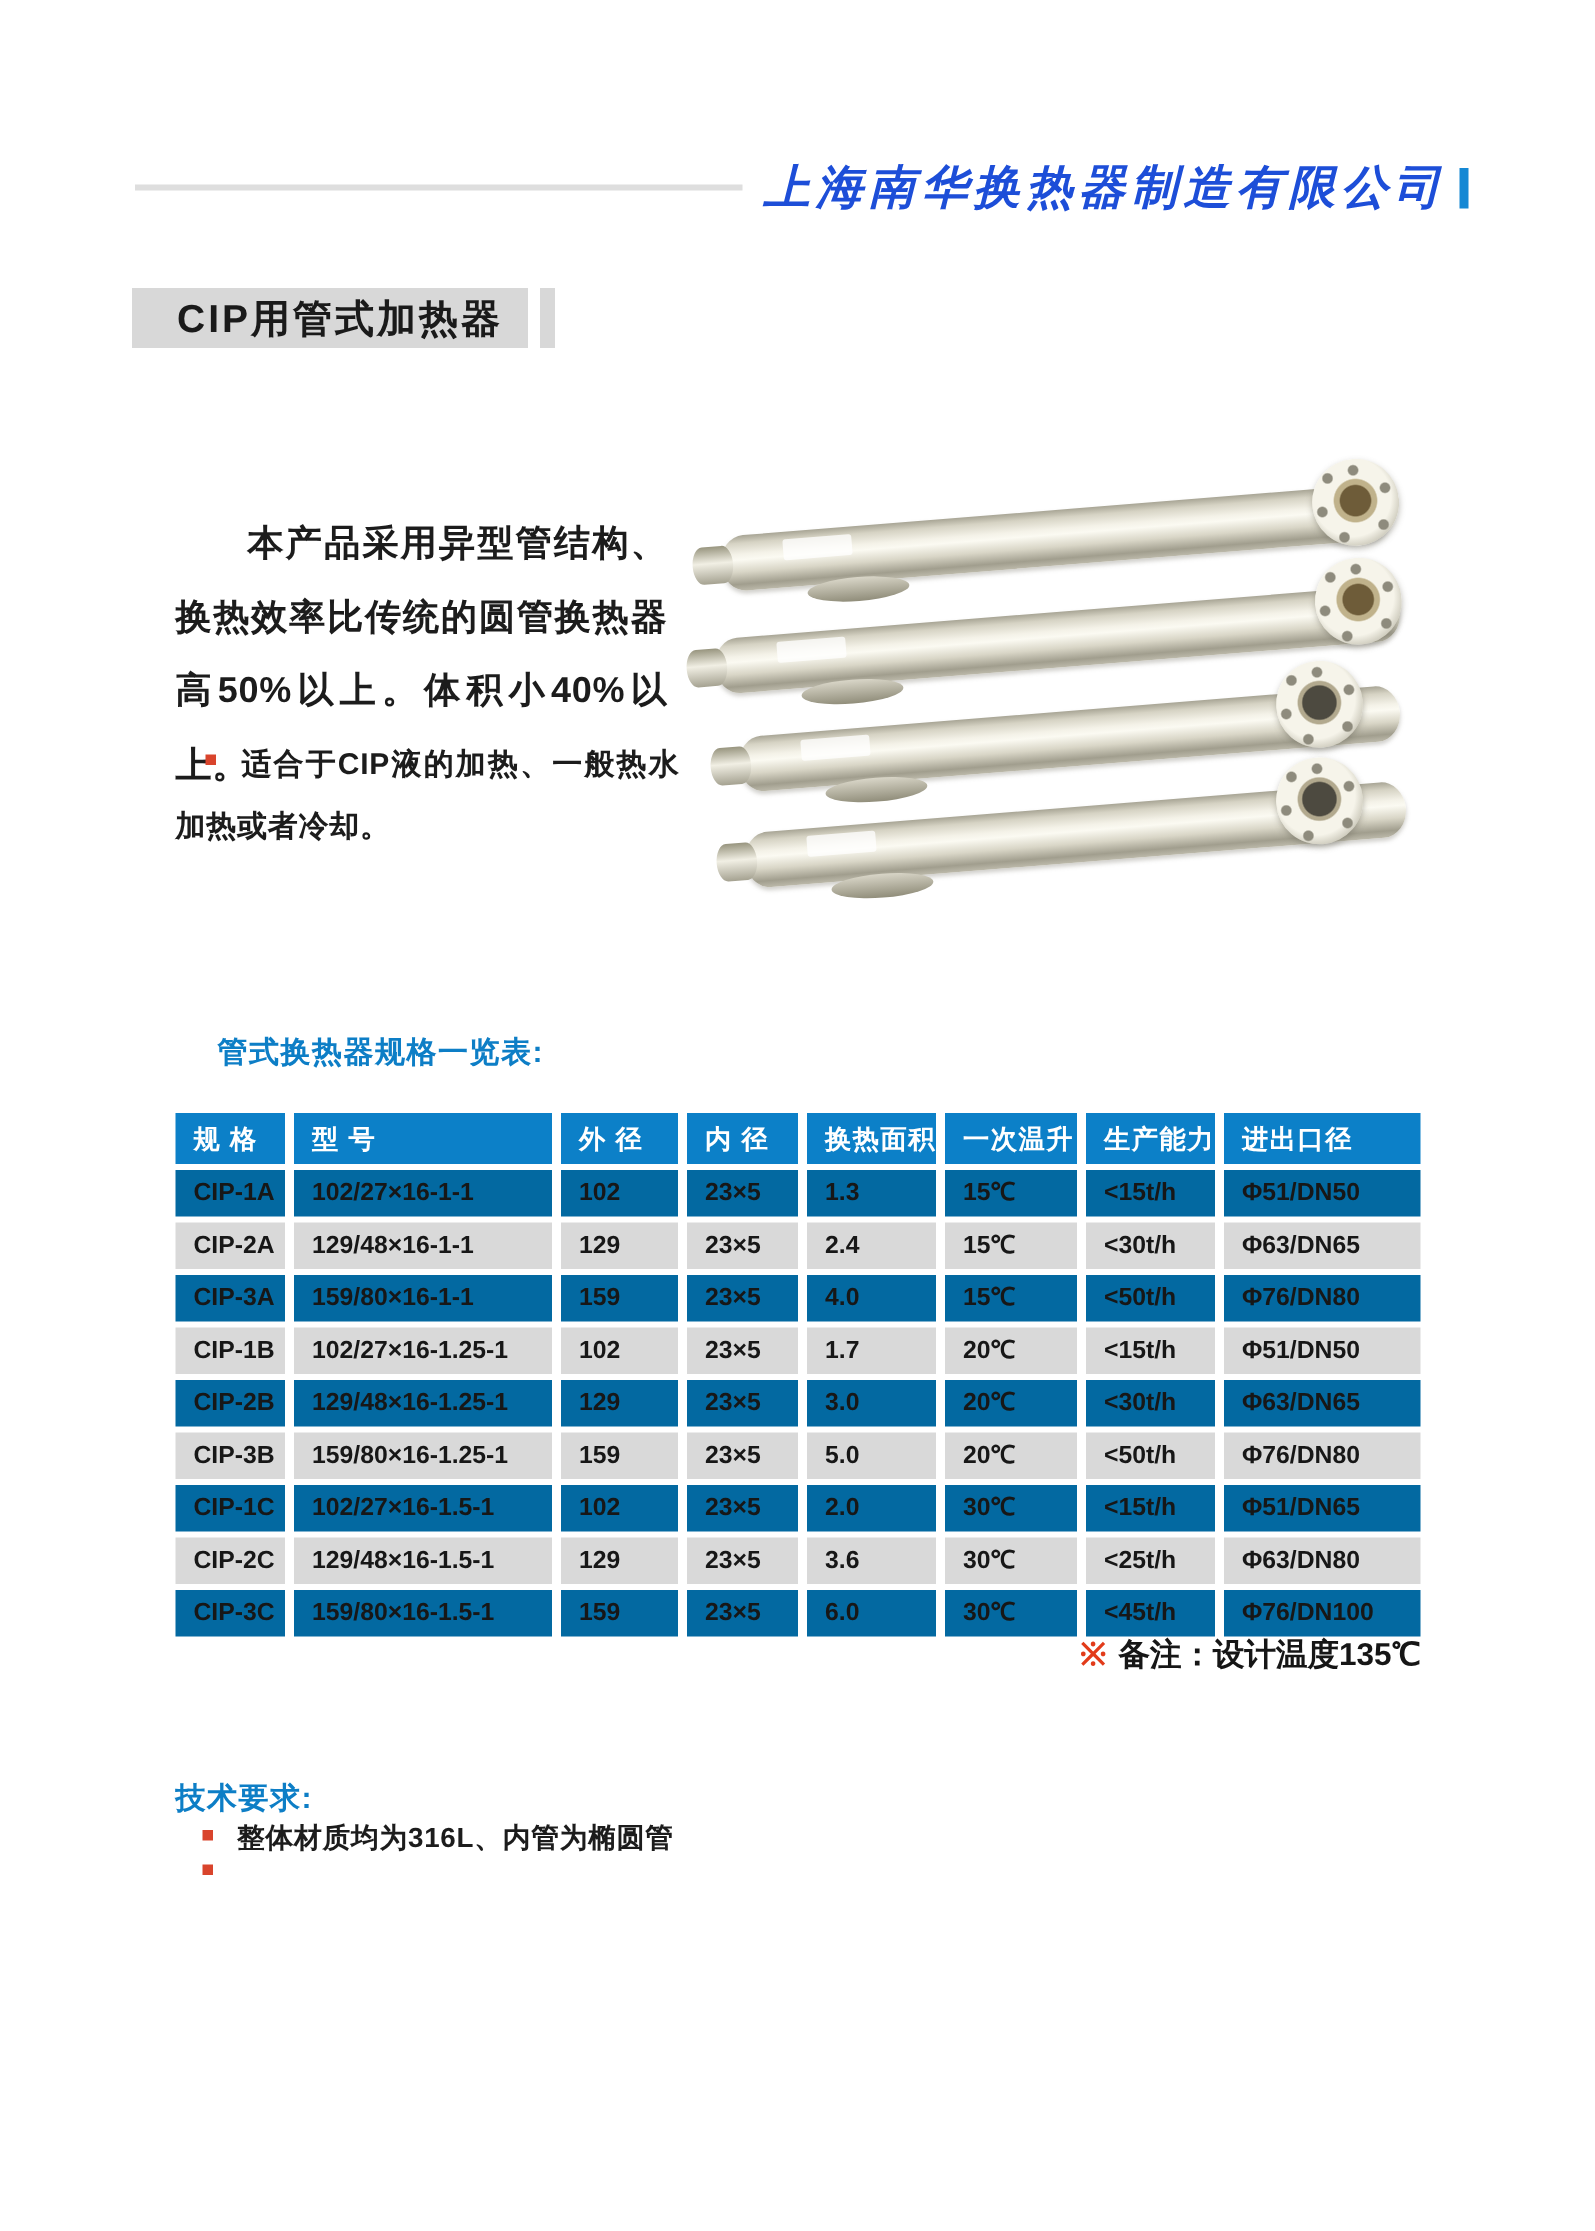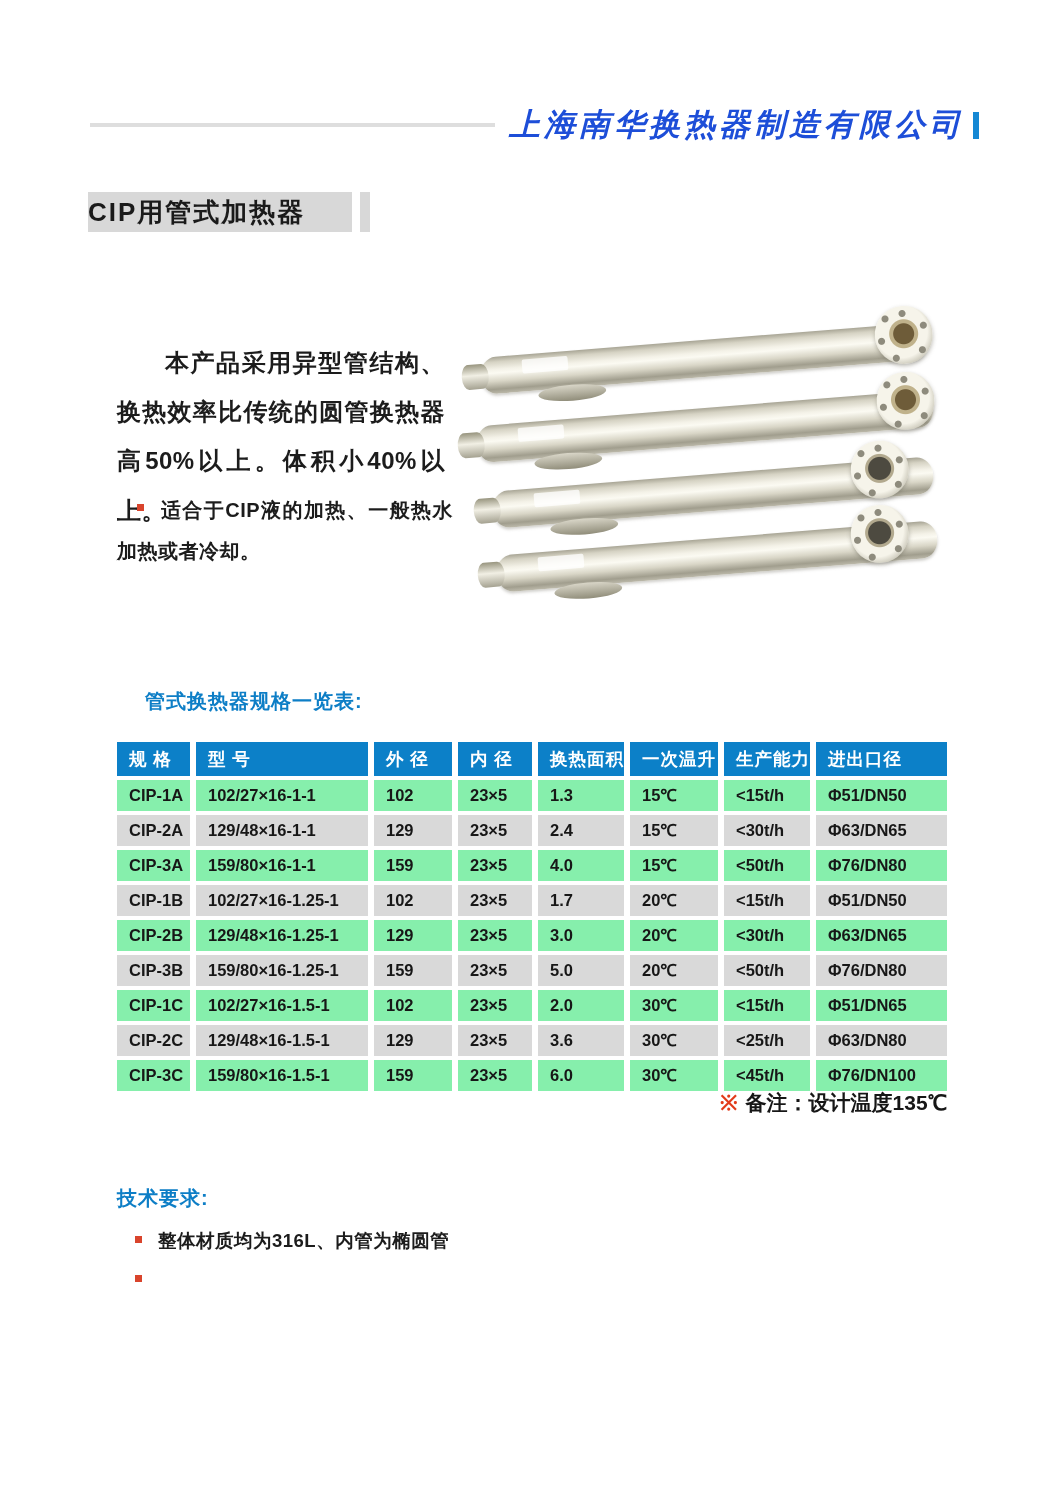--- a/index.html
+++ b/index.html
@@ -24,21 +24,21 @@
     font-weight: bold; font-style: italic;
     font-size: 31px; letter-spacing: 4px; color: #1d4ed8;
     white-space: nowrap;
   }
   .header-bar { width: 6px; height: 27px; background: #1588d4; margin-left: 9px; }
 
   
   .title-band { position: absolute; top: 192px; left: 88px; display: flex; }
   .title-box {
     width: 264px; height: 40px; background: #d8d8d8;
-    line-height: 40px; 
+    line-height: 40px; padding-left: 30px;
     font-size: 26px; font-weight: bold; letter-spacing: 2px; color: #1a1a1a;
   }
   .title-accent { width: 10px; height: 40px; background: #d8d8d8; margin-left: 8px; }
 
   
   .intro-para {
     position: absolute; left: 117px; top: 338px; width: 328px;
     font-size: 24px; font-weight: bold; line-height: 2.05;
     text-align: justify; text-indent: 2em; letter-spacing: 0.5px; color: #1c1c1c;
   }
@@ -117,35 +117,35 @@
     background: #0c80c8; color: #ffffff;
     height: 34px; line-height: 34px; padding-left: 12px;
     font-size: 17.5px; font-weight: bold; letter-spacing: 1px;
     white-space: nowrap; overflow: hidden;
   }
   .td {
     height: 31px; line-height: 31px; padding-left: 12px;
     font-size: 16.5px; font-weight: bold; color: #171717;
     white-space: nowrap; overflow: hidden;
   }
-  .td.light { background: #86efac; }
+  .td.light { background: #0369a1; }
   .td.dark  { background: #d9d9d9; }
 
   
   .note {
     position: absolute; right: 116px; top: 1088px;
     font-size: 21px; font-weight: bold; color: #161616;
   }
   .note-symbol { color: #e23b1a; margin-right: 8px; }
 
   
   .tech { position: absolute; left: 117px; top: 1185px; width: 700px; }
   .tech-title { color: #0d7ec6; font-size: 20px; font-weight: bold; letter-spacing: 1px; }
   .tech-item {
-    margin: 16px 0 0 18px;
+    margin: 0 0 0 18px;
     font-size: 18.5px; font-weight: bold; color: #1c1c1c; letter-spacing: 0.5px;
   }
   .tech-item .red-bullet { vertical-align: 4px; }
 </style>
 </head>
 <body>
 
 <div class="header">
   <div class="header-rule"></div>
   <div class="company-name">上海南华换热器制造有限公司</div>

